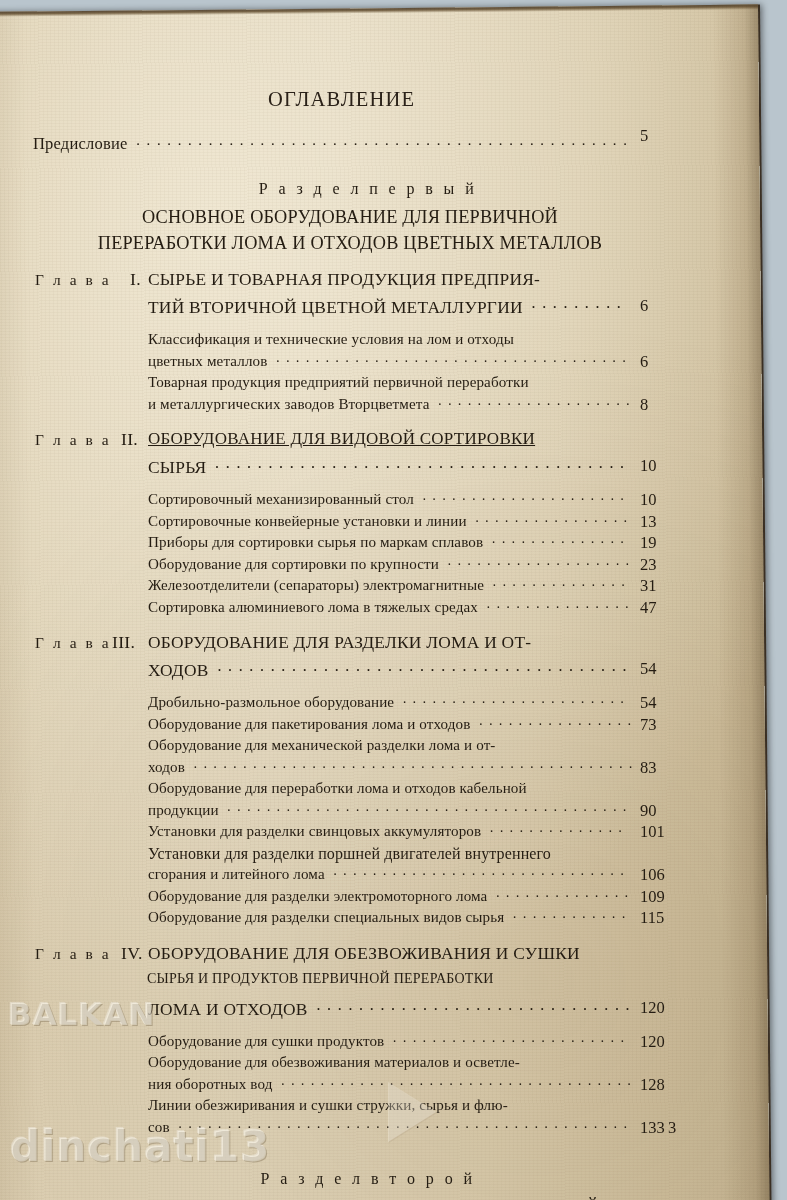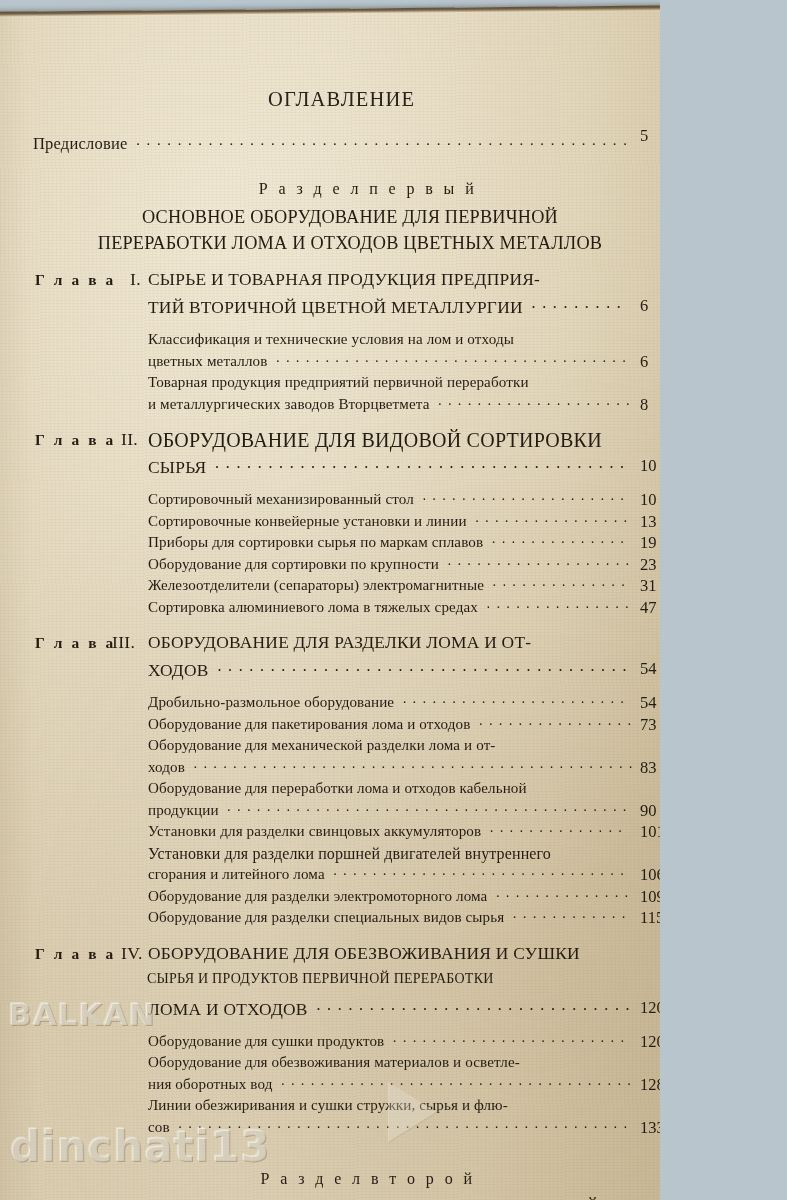--- a/index.html
+++ b/index.html
@@ -1,21 +1,21 @@
 <!DOCTYPE html>
 <html><head>
 <meta charset="utf-8">
 <style>
   html,body{margin:0;padding:0;}
   body{
     width:787px;height:1200px;overflow:hidden;
     background:#b9c5cd;
     font-family:"Liberation Serif","DejaVu Serif",serif;
   }
-  #stage{position:relative;width:660px;height:1200px;overflow:hidden;}
+  #stage{position:relative;width:787px;height:1200px;overflow:hidden;}
 
   
   #page{
     position:absolute;
     left:-14px; top:12px;
     width:772px; height:1220px;
     background:
       radial-gradient(ellipse 150% 120% at 30% 18%, rgba(255,250,235,.55) 0%, rgba(255,248,230,0) 55%),
       linear-gradient(96deg,#d8c9a9 0%, #dccfb2 16%, #dfd3b8 40%, #d9cbac 68%, #cdbd9b 88%, #c3b391 100%);
     transform:rotate(-0.55deg);
@@ -59,21 +59,21 @@
     color:#2a2118;
   }
 
   .sec-kicker{
     font-size:16px;letter-spacing:3.4px;padding-left:18px;
   }
   .sec-line{
     font-size:18.3px;letter-spacing:.2px;
   }
   .chaphead{font-size:17.6px;letter-spacing:.3px;}
-  .chapword{font-size:15.4px;letter-spacing:2.6px;font-weight:bold;}
+  .chapword{font-size:15.4px;letter-spacing:2.6px;}
   .folio{font-size:16.5px;}
 
   
   .wm{
     position:absolute;pointer-events:none;
     font-family:"DejaVu Sans","Liberation Sans",sans-serif;
     font-weight:bold;color:rgba(255,252,243,.40);
     text-shadow:1px 1px 0 rgba(90,72,48,.30), -1px -1px 0 rgba(255,255,255,.32);
     letter-spacing:1px;
   }
@@ -113,21 +113,21 @@
       <div class="tt blur" style="left: 148px; top: 297px; font-size: 17.4px; letter-spacing: 0.25px;"><span>ТИЙ ВТОРИЧНОЙ ЦВЕТНОЙ МЕТАЛЛУРГИИ</span><span class="lead" style="letter-spacing: 5.2px; font-size: 16.4px; margin-left: 8px;">·········</span></div>
       <div class="tt folio blur" style="left: 640px; top: 296px;">6</div>
       <div class="tt blur" style="left: 148px; top: 331px; font-size: 15.1px; letter-spacing: 0.12px;"><span>Классификация и технические условия на лом и отходы</span></div>
       <div class="tt blur" style="left: 148px; top: 352.5px; font-size: 15.1px; letter-spacing: 0.12px;"><span>цветных металлов</span><span class="lead" style="letter-spacing: 5.2px; font-size: 14.1px; margin-left: 8px;">····································</span></div>
       <div class="tt folio blur" style="left: 640px; top: 351.5px;">6</div>
       <div class="tt blur" style="left: 148px; top: 374px; font-size: 15.1px; letter-spacing: 0.12px;"><span>Товарная продукция предприятий первичной переработки</span></div>
       <div class="tt blur" style="left: 148px; top: 395.5px; font-size: 15.1px; letter-spacing: 0.12px;"><span>и металлургических заводов Вторцветмета</span><span class="lead" style="letter-spacing: 5.2px; font-size: 14.1px; margin-left: 8px;">····················</span></div>
       <div class="tt folio blur" style="left: 640px; top: 394.5px;">8</div>
       <div class="tt chapword blur" style="left: 35px; top: 431px;">Г л а в а</div>
       <div class="tt chaphead blur" style="left: 121px; top: 429px;">II.</div>
-      <div class="tt blur" style="left: 148px; top: 429px; font-size: 20px; letter-spacing: 0.25px;"><span>ОБОРУДОВАНИЕ  ДЛЯ  ВИДОВОЙ  СОРТИРОВКИ</span></div>
+      <div class="tt blur" style="left: 148px; top: 429px; font-size: 17px; letter-spacing: 0.25px; text-decoration: underline;"><span>ОБОРУДОВАНИЕ  ДЛЯ  ВИДОВОЙ  СОРТИРОВКИ</span></div>
       <div class="tt blur" style="left: 148px; top: 457px; font-size: 17.4px; letter-spacing: 0.25px;"><span>СЫРЬЯ</span><span class="lead" style="letter-spacing: 5.2px; font-size: 16.4px; margin-left: 8px;">·······································</span></div>
       <div class="tt folio blur" style="left: 640px; top: 456px;">10</div>
       <div class="tt blur" style="left: 148px; top: 491px; font-size: 15.1px; letter-spacing: 0.12px;"><span>Сортировочный механизированный стол</span><span class="lead" style="letter-spacing: 5.2px; font-size: 14.1px; margin-left: 8px;">·····················</span></div>
       <div class="tt folio blur" style="left: 640px; top: 490px;">10</div>
       <div class="tt blur" style="left: 148px; top: 512.5px; font-size: 15.1px; letter-spacing: 0.12px;"><span>Сортировочные конвейерные установки и линии</span><span class="lead" style="letter-spacing: 5.2px; font-size: 14.1px; margin-left: 8px;">················</span></div>
       <div class="tt folio blur" style="left: 640px; top: 511.5px;">13</div>
       <div class="tt blur" style="left: 148px; top: 534px; font-size: 15.1px; letter-spacing: 0.12px;"><span>Приборы для сортировки сырья по маркам сплавов</span><span class="lead" style="letter-spacing: 5.2px; font-size: 14.1px; margin-left: 8px;">··············</span></div>
       <div class="tt folio blur" style="left: 640px; top: 533px;">19</div>
       <div class="tt blur" style="left: 148px; top: 555.5px; font-size: 15.1px; letter-spacing: 0.12px;"><span>Оборудование для сортировки по крупности</span><span class="lead" style="letter-spacing: 5.2px; font-size: 14.1px; margin-left: 8px;">···················</span></div>
       <div class="tt folio blur" style="left: 640px; top: 554.5px;">23</div>

